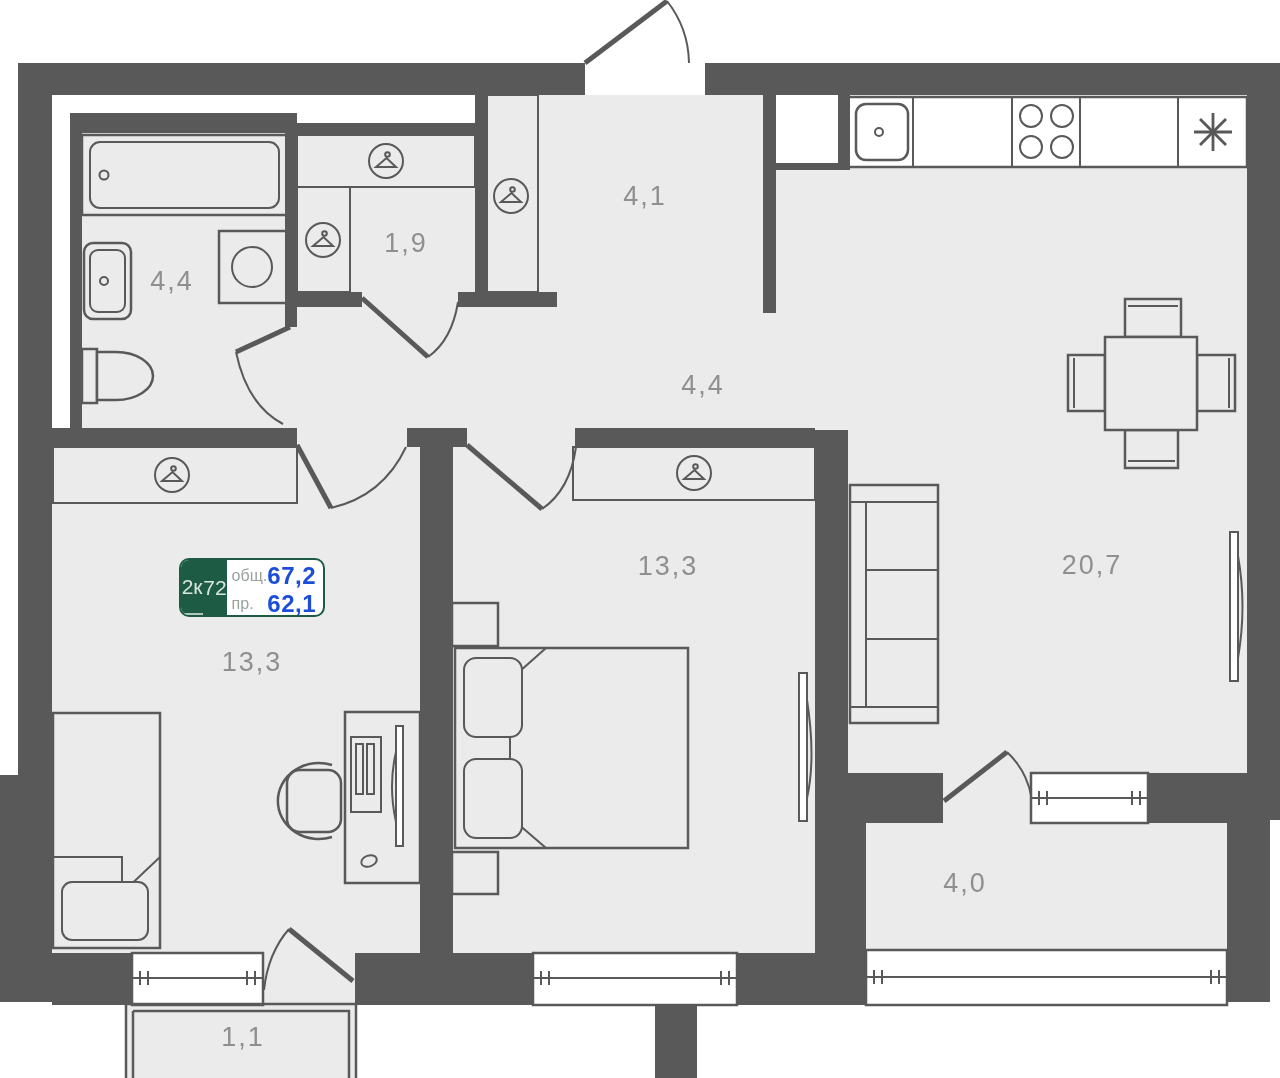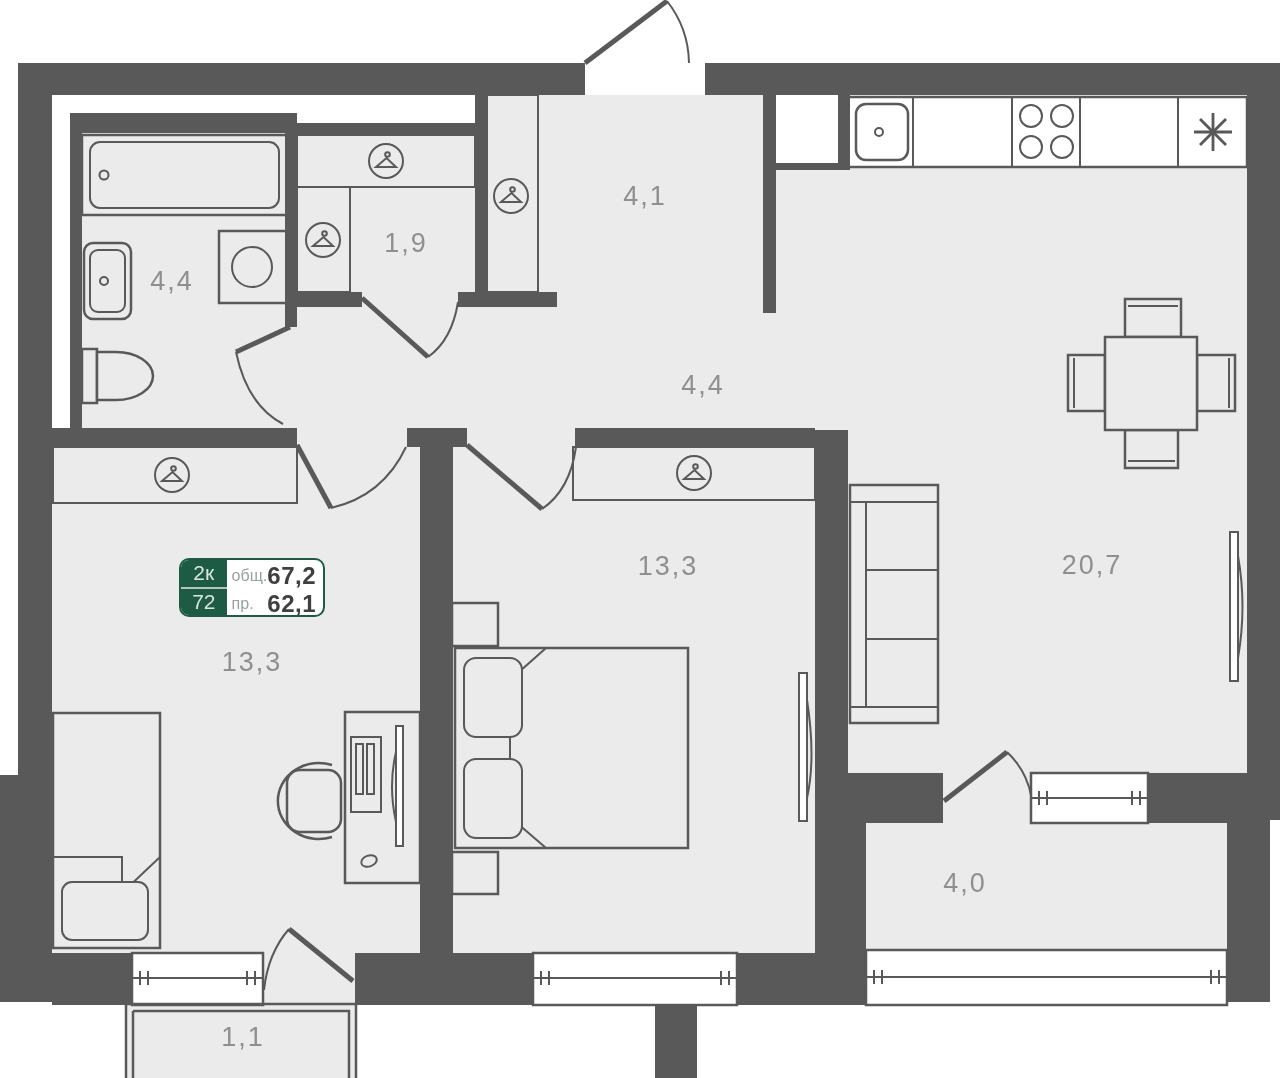--- a/index.html
+++ b/index.html
@@ -14,28 +14,28 @@
   .thin{fill:none;stroke:#595959;stroke-width:2;}
   .win{fill:#ffffff;stroke:#595959;stroke-width:2.5;}
   .leaf{stroke:#595959;stroke-width:5;fill:none;stroke-linecap:butt;}
   .arc{stroke:#595959;stroke-width:2;fill:none;}
   .lbl{font-family:"Liberation Sans",sans-serif;font-weight:300;font-size:27px;
        fill:#8f8f8f;letter-spacing:2px;text-anchor:middle;}
   
   .badge{position:absolute;left:179px;top:558px;width:146px;height:59px;display:flex;
          border:2.5px solid #1d5b45;border-radius:10px;background:#ffffff;box-sizing:border-box;
          overflow:hidden;}
-  .badge-left{width:46px;background:#1d5b45;color:#d9e6dd;display:flex;flex-direction:column;}
+  .badge-left{width:46px;background:#1d5b45;color:#d9e6dd;display:flex;flex-direction:row;}
   .badge-left .cell{flex:1;display:flex;align-items:center;justify-content:center;
                     font-size:21px;font-weight:300;}
   .badge-left .cell:first-child{border-bottom:2px solid rgba(255,255,255,.65);}
   .badge-right{flex:1;display:flex;flex-direction:column;padding:2px 7px 2px 5px;}
   .badge-right .row{flex:1;display:flex;align-items:center;justify-content:space-between;}
   .badge-right .cap{font-size:16px;color:#9aa29c;font-weight:300;}
-  .badge-right .val{font-size:24px;font-weight:bold;color:#404040;letter-spacing:.5px;}
+  .badge-right .val{font-size:24px;font-weight:bold;color:#1d4ed8;letter-spacing:.5px;}
 </style>
 </head>
 <body>
 
 <div class="stage">
 <svg width="1280" height="1078" viewBox="0 0 1280 1078">
 
   <defs>
     <g id="hanger">
       <circle r="17" class="thin"></circle>

